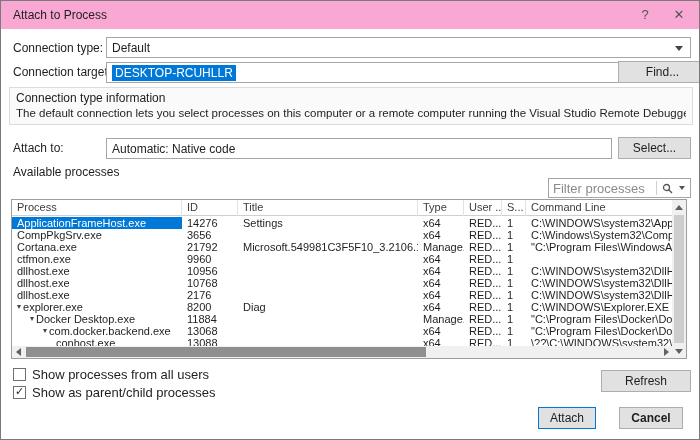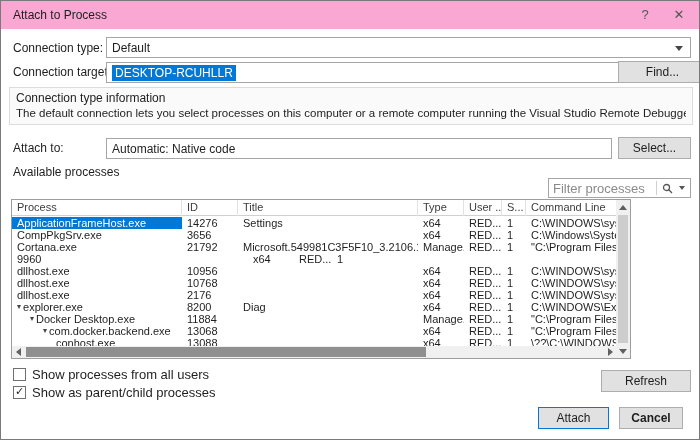--- a/index.html
+++ b/index.html
@@ -20,42 +20,42 @@
   .combo, .field { position:absolute; height:21px; background:#fff; border:1px solid #a6a6a6; display:flex; align-items:center; padding-left:5px; font-size:12px; overflow:hidden; }
   .combo .chev { position:absolute; right:7px; top:8px; width:0; height:0; border-left:4px solid transparent; border-right:4px solid transparent; border-top:5px solid #444; }
   .combo-type { left:105px; top:36px; width:585px; }
   .combo-target { left:105px; top:61px; width:598px; }
   .sel-text { background:#0078d7; color:#fff; padding:1px 3px; }
 
   .btn { position:absolute; height:22px; background:#e1e1e1; border:1px solid #adadad; font-size:12px; text-align:center; line-height:20px; cursor:default; }
   .btn-find { left:617px; top:60px; width:89px; }
   .btn-select { left:617px; top:136px; width:73px; }
   .btn-refresh { left:600px; top:369px; width:90px; }
-  .btn-attach { left:537px; top:406px; width:71px; border:1px solid #0078d7; }
+  .btn-attach { left:537px; top:406px; width:58px; border:1px solid #0078d7; }
   .btn-cancel { left:618px; top:406px; width:64px;font-weight:bold; }
 
   
   .groupbox { position:absolute; left:8px; top:86px; width:684px; height:38px; border:1px solid #dcdcdc; background:#fafafa; padding:3px 6px; }
   .groupbox .g-title { font-size:12px; color:#1e1e1e; margin-bottom:2px; }
   .groupbox .g-text { font-size:11.5px; color:#1e1e1e; white-space:nowrap; overflow:hidden; }
 
   .field-attachto { left:105px; top:137px; width:506px; }
 
   .avail-lbl { top:164px; }
 
   
   .filterbox { position:absolute; left:547px; top:177px; width:143px; height:20px; border:1px solid #a6a6a6; background:#fff; display:flex; align-items:center; }
   .filterbox input { flex:1; border:none; outline:none; font-family:"Liberation Sans", sans-serif; font-size:13px; color:#333; padding:0 4px; min-width:0; background:transparent; }
   .filterbox input::placeholder { color:#8a8a8a; }
   .f-sep { width:1px; height:14px; background:#d0d0d0; }
   .f-search { width:20px; height:18px; display:flex; align-items:center; justify-content:center; }
   .f-chev { width:0; height:0; border-left:3.5px solid transparent; border-right:3.5px solid transparent; border-top:4px solid #555; margin-right:5px; margin-left:2px; }
 
   
-  .table { position:absolute; left:10px; top:198px; width:620px; height:160px; border:1px solid #9d9d9d; background:#fff; }
+  .table { position:absolute; left:10px; top:198px; width:676px; height:160px; border:1px solid #9d9d9d; background:#fff; }
   .thead { position:absolute; left:0; top:0; right:14px; height:16px; background:#fff; border-bottom:1px solid #d0d0d0; display:flex; }
   .hcell { height:16px; line-height:15px; font-size:11px; color:#3c3c3c; padding-left:5px; border-right:1px solid #e2e2e2; overflow:hidden; white-space:nowrap; }
   .trows { position:absolute; left:0; top:17px; right:14px; bottom:12px; overflow:hidden; }
   .trow { display:flex; height:12px; }
   .cell { height:12px; line-height:12px; font-size:11px; padding-left:5px; white-space:nowrap; overflow:hidden; color:#1e1e1e; }
   .c-process { width:170px; }
   .c-id { width:56px; }
   .c-title { width:180px; }
   .c-type { width:46px; }
   .c-user { width:38px; }
@@ -167,20 +167,21 @@
         <div class="trow">
           <div class="cell c-process" style="padding-left: 5px;">Cortana.exe</div>
           <div class="cell c-id">21792</div>
           <div class="cell c-title">Microsoft.549981C3F5F10_3.2106.14307.0_x64_...</div>
           <div class="cell c-type">Manage...</div>
           <div class="cell c-user">RED...</div>
           <div class="cell c-sess">1</div>
           <div class="cell c-cmd" style="flex: 1 1 0%;">"C:\Program Files\WindowsApps\Microsoft...</div>
         </div>
         <div class="trow">
+          <div class="cell c-process" style="padding-left: 5px;">ctfmon.exe</div>
           <div class="cell c-id">9960</div>
           <div class="cell c-title"></div>
           <div class="cell c-type">x64</div>
           <div class="cell c-user">RED...</div>
           <div class="cell c-sess">1</div>
           <div class="cell c-cmd" style="flex: 1 1 0%;"></div>
         </div>
         <div class="trow">
           <div class="cell c-process" style="padding-left: 5px;">dllhost.exe</div>
           <div class="cell c-id">10956</div>

